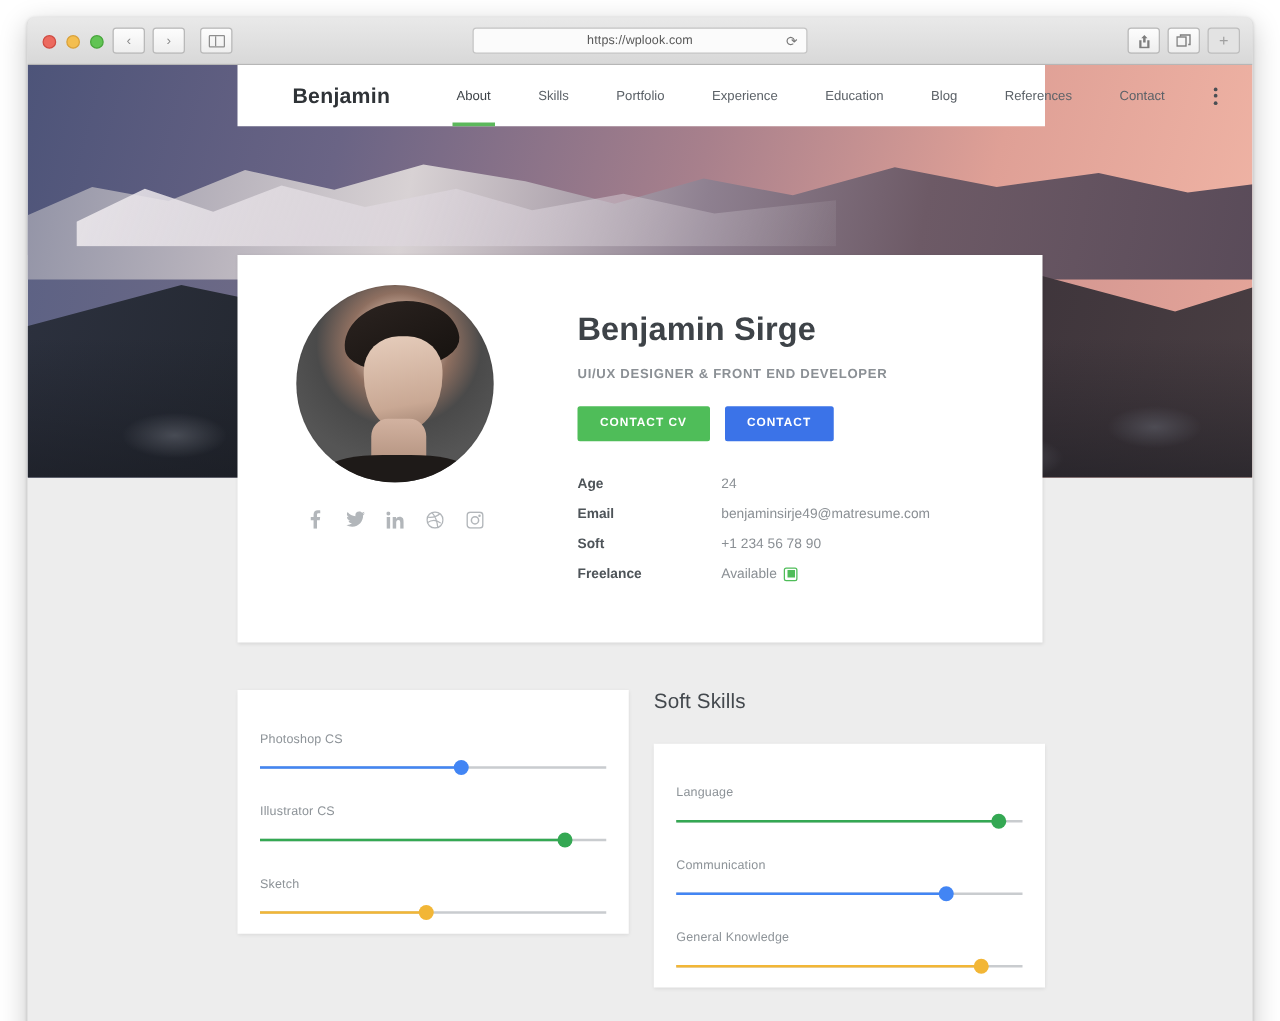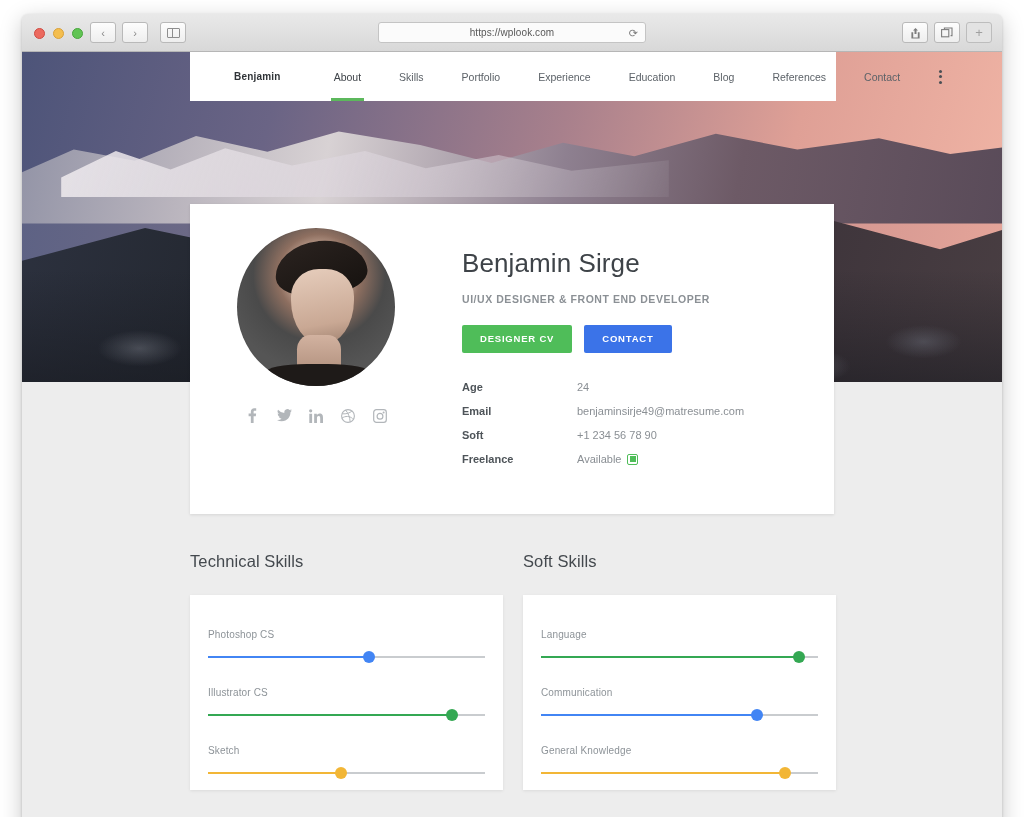--- a/index.html
+++ b/index.html
@@ -127,21 +127,21 @@
     background: #ffffff;
     display: flex; align-items: center;
     z-index: 5;
   }
   .hamburger {
     margin-left: 22px; width: 18px; height: 13px;
     display: flex; flex-direction: column; justify-content: space-between;
   }
   .hamburger span { display:block; height: 2px; background: #35393d; border-radius: 1px; }
   .brand {
-    margin-left: 22px; font-size: 10px; font-weight: bold; color: #2f3337;
+    margin-left: 22px; font-size: 17px; font-weight: bold; color: #2f3337;
     letter-spacing: .2px;
   }
   .nav-links {
     display: flex; align-items: center; gap: 16px; margin-left: 42px; height: 100%;
   }
   .nav-link {
     position: relative; height: 100%;
     display: flex; align-items: center;
     padding: 0 11px;
     font-size: 10.5px; color: #5c6268; white-space: nowrap;
@@ -203,21 +203,21 @@
     color: #b0b4b8;
   }
   .social-icon {
     width: 15px; height: 15px; display: flex; align-items: center; justify-content: center;
     color: #b2b6ba;
   }
   .social-icon svg { display: block; }
 
   .profile-right { flex: 1; padding: 44px 0 0 20px; }
   .person-name {
-    font-size: 26px; color: #3e4348; font-weight: normal; letter-spacing: .1px;
+    font-size: 26px; color: #3e4348; font-weight: bold; letter-spacing: .1px;
   }
   .person-role {
     margin-top: 14px; font-size: 10.5px; font-weight: bold;
     color: #8b9095; letter-spacing: .55px;
   }
   .cta-row { margin-top: 20px; display: flex; gap: 12px; }
   .btn {
     border: none; color: #fff; font-size: 9.5px; font-weight: bold;
     letter-spacing: .8px; padding: 0 18px; height: 28px; line-height: 28px;
     border-radius: 2px; cursor: pointer; font-family: inherit;
@@ -392,21 +392,21 @@
               </svg>
           </a>
         </div>
       </div>
 
       <div class="profile-right">
         <h1 class="person-name">Benjamin Sirge</h1>
         <div class="person-role">UI/UX DESIGNER &amp; FRONT END DEVELOPER</div>
 
         <div class="cta-row">
-          <button class="btn btn-download">DESIGNER CV</button>
+          <button class="btn btn-download">CONTACT CV</button>
           <button class="btn btn-contact">CONTACT</button>
         </div>
 
         <div class="detail-list">
           <div class="detail-row">
             <div class="detail-label">Age</div>
             <div class="detail-value">24</div>
           </div>
           <div class="detail-row">
             <div class="detail-label">Email</div>
@@ -423,21 +423,20 @@
               <span class="avail-badge"></span>
             </div>
           </div>
         </div>
       </div>
     </div>
 
     <div class="skills-area">
 
       <div class="skills-col">
-        <h2 class="skills-title">Technical Skills</h2>
         <div class="skills-card">
           <div class="skill-item">
             <div class="skill-name">Photoshop CS</div>
             <div class="slider">
               <div class="slider-track"></div>
               <div class="slider-fill c-blue" style="width: 58%;"></div>
               <div class="slider-thumb c-blue" style="left: 58%;"></div>
             </div>
           </div>
           <div class="skill-item">

